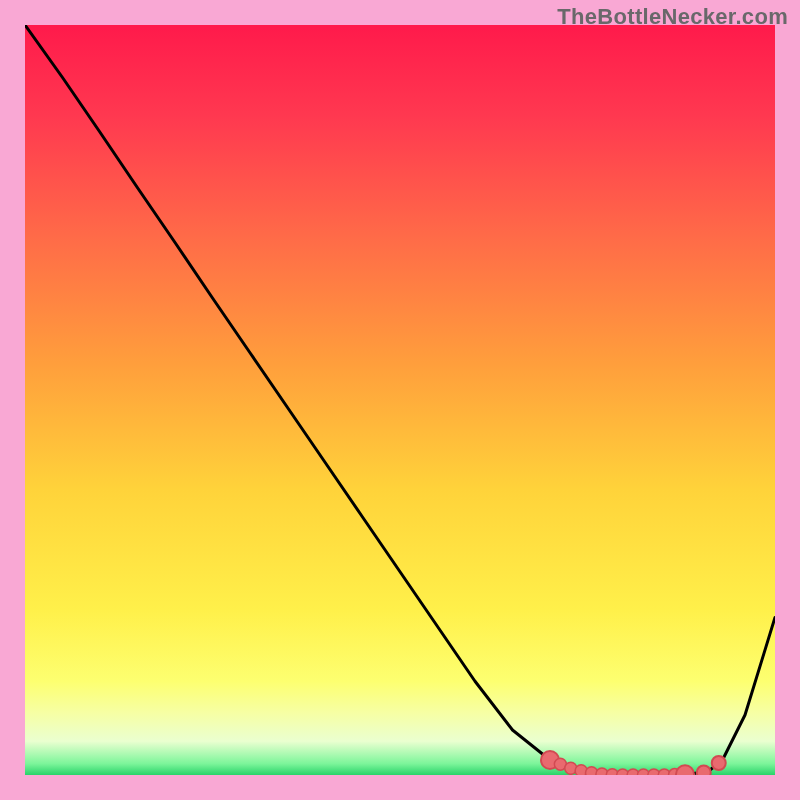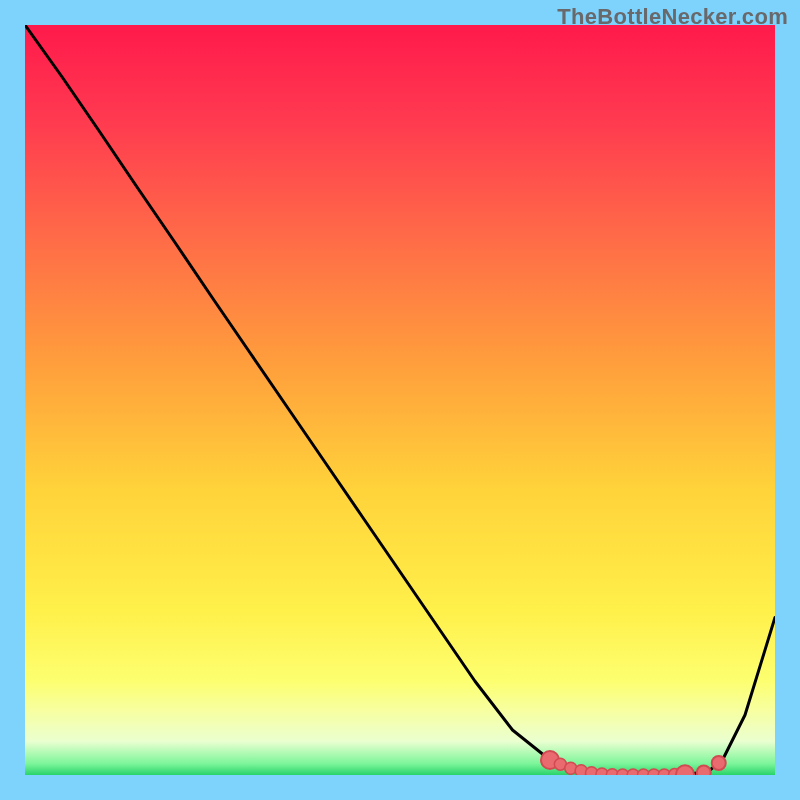--- a/index.html
+++ b/index.html
@@ -7,21 +7,21 @@
     padding: 0;
     width: 800px;
     height: 800px;
     background: #000000;
     overflow: hidden;
   }
   .frame {
     position: relative;
     width: 800px;
     height: 800px;
-    background: #7dd3fc;
+    background: #f9a8d4;
   }
   .watermark {
     position: absolute;
     top: 4px;
     right: 12px;
     font-family: Arial, Helvetica, sans-serif;
     font-size: 22px;
     font-weight: 600;
     color: #69686a;
     letter-spacing: 0.3px;

